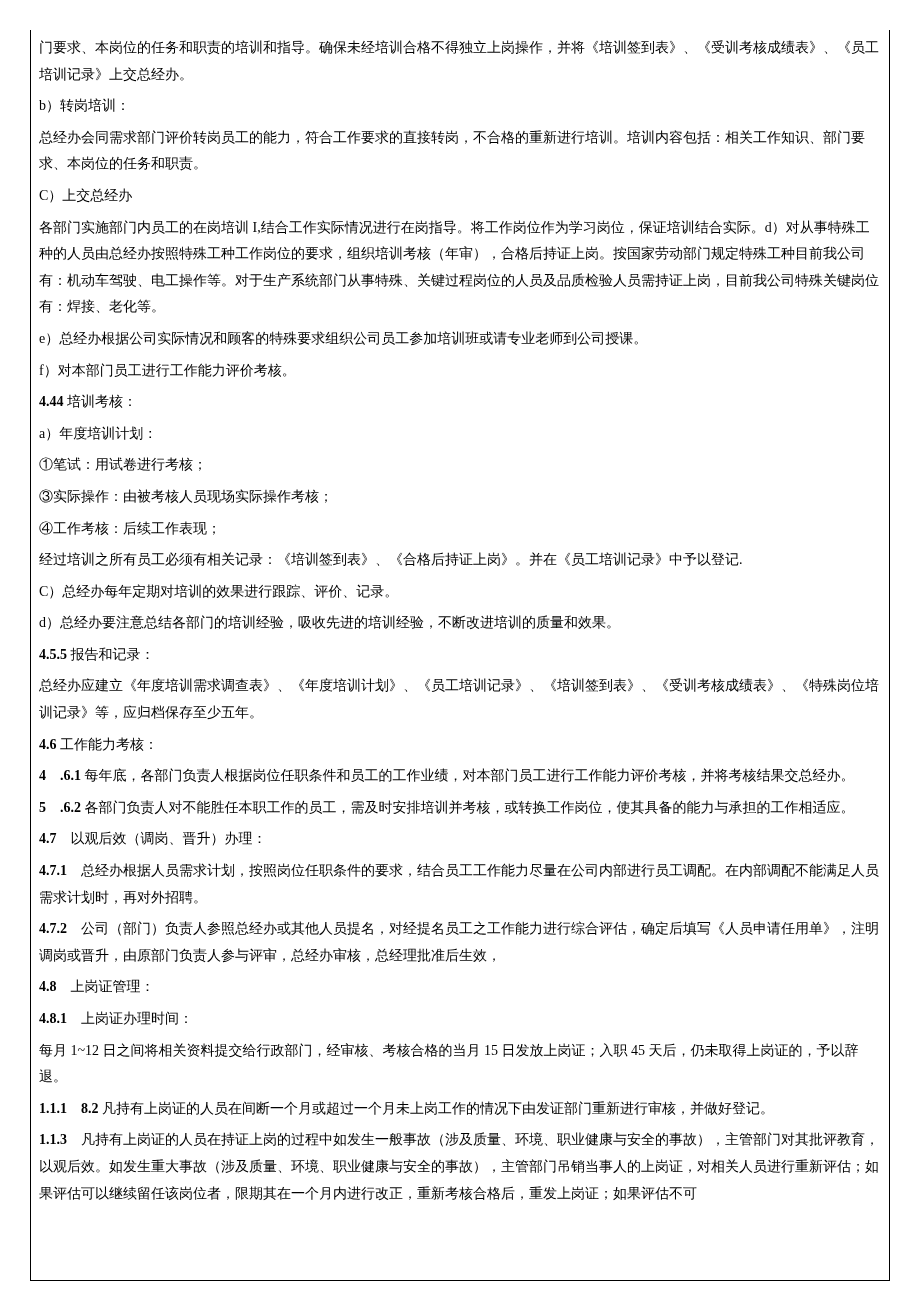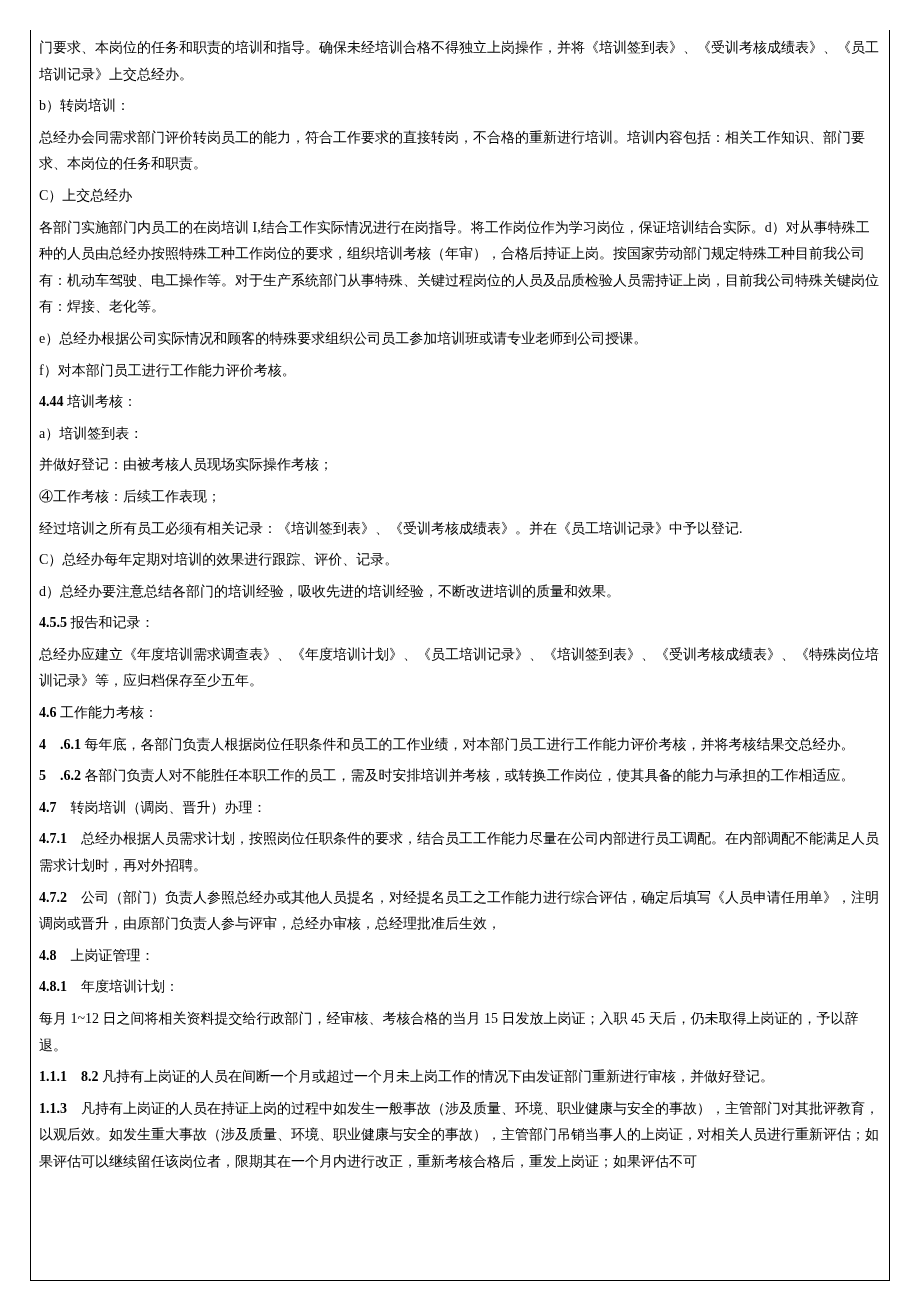--- a/index.html
+++ b/index.html
@@ -29,33 +29,34 @@
 <div class="page">
   <div id="content">
       <p>门要求、本岗位的任务和职责的培训和指导。确保未经培训合格不得独立上岗操作，并将《培训签到表》、《受训考核成绩表》、《员工培训记录》上交总经办。</p>
       <p>b）转岗培训：</p>
       <p>总经办会同需求部门评价转岗员工的能力，符合工作要求的直接转岗，不合格的重新进行培训。培训内容包括：相关工作知识、部门要求、本岗位的任务和职责。</p>
       <p>C）上交总经办</p>
       <p>各部门实施部门内员工的在岗培训 I,结合工作实际情况进行在岗指导。将工作岗位作为学习岗位，保证培训结合实际。d）对从事特殊工种的人员由总经办按照特殊工种工作岗位的要求，组织培训考核（年审），合格后持证上岗。按国家劳动部门规定特殊工种目前我公司有：机动车驾驶、电工操作等。对于生产系统部门从事特殊、关键过程岗位的人员及品质检验人员需持证上岗，目前我公司特殊关键岗位有：焊接、老化等。</p>
       <p>e）总经办根据公司实际情况和顾客的特殊要求组织公司员工参加培训班或请专业老师到公司授课。</p>
       <p>f）对本部门员工进行工作能力评价考核。</p>
       <p><span class="bold-run">4.44</span><span> 培训考核：</span></p>
-      <p>a）培训签到表：</p>
-      <p>并做好登记：由被考核人员现场实际操作考核；</p>
+      <p>a）年度培训计划：</p>
+      <p>①笔试：用试卷进行考核；</p>
+      <p>③实际操作：由被考核人员现场实际操作考核；</p>
       <p>④工作考核：后续工作表现；</p>
-      <p>经过培训之所有员工必须有相关记录：《培训签到表》、《受训考核成绩表》。并在《员工培训记录》中予以登记.</p>
+      <p>经过培训之所有员工必须有相关记录：《培训签到表》、《合格后持证上岗》。并在《员工培训记录》中予以登记.</p>
       <p>C）总经办每年定期对培训的效果进行跟踪、评价、记录。</p>
       <p>d）总经办要注意总结各部门的培训经验，吸收先进的培训经验，不断改进培训的质量和效果。</p>
       <p><span class="bold-run">4.5.5</span><span> 报告和记录：</span></p>
       <p>总经办应建立《年度培训需求调查表》、《年度培训计划》、《员工培训记录》、《培训签到表》、《受训考核成绩表》、《特殊岗位培训记录》等，应归档保存至少五年。</p>
       <p><span class="bold-run">4.6</span><span> 工作能力考核：</span></p>
       <p><span class="bold-run">4　.6.1</span><span> 每年底，各部门负责人根据岗位任职条件和员工的工作业绩，对本部门员工进行工作能力评价考核，并将考核结果交总经办。</span></p>
       <p><span class="bold-run">5　.6.2</span><span> 各部门负责人对不能胜任本职工作的员工，需及时安排培训并考核，或转换工作岗位，使其具备的能力与承担的工作相适应。</span></p>
-      <p><span class="bold-run">4.7</span><span>　转岗培训（调岗、晋升）办理：</span></p>
+      <p><span class="bold-run">4.7</span><span>　以观后效（调岗、晋升）办理：</span></p>
       <p><span class="bold-run">4.7.1</span><span>　总经办根据人员需求计划，按照岗位任职条件的要求，结合员工工作能力尽量在公司内部进行员工调配。在内部调配不能满足人员需求计划时，再对外招聘。</span></p>
       <p><span class="bold-run">4.7.2</span><span>　公司（部门）负责人参照总经办或其他人员提名，对经提名员工之工作能力进行综合评估，确定后填写《人员申请任用单》，注明调岗或晋升，由原部门负责人参与评审，总经办审核，总经理批准后生效，</span></p>
       <p><span class="bold-run">4.8</span><span>　上岗证管理：</span></p>
-      <p><span class="bold-run">4.8.1</span><span>　年度培训计划：</span></p>
+      <p><span class="bold-run">4.8.1</span><span>　上岗证办理时间：</span></p>
       <p>每月 1~12 日之间将相关资料提交给行政部门，经审核、考核合格的当月 15 日发放上岗证；入职 45 天后，仍未取得上岗证的，予以辞退。</p>
       <p><span class="bold-run">1.1.1　8.2</span><span> 凡持有上岗证的人员在间断一个月或超过一个月未上岗工作的情况下由发证部门重新进行审核，并做好登记。</span></p>
       <p><span class="bold-run">1.1.3</span><span>　凡持有上岗证的人员在持证上岗的过程中如发生一般事故（涉及质量、环境、职业健康与安全的事故），主管部门对其批评教育，以观后效。如发生重大事故（涉及质量、环境、职业健康与安全的事故），主管部门吊销当事人的上岗证，对相关人员进行重新评估；如果评估可以继续留任该岗位者，限期其在一个月内进行改正，重新考核合格后，重发上岗证；如果评估不可</span></p>
     </div>
 </div>
 
 </body></html>

